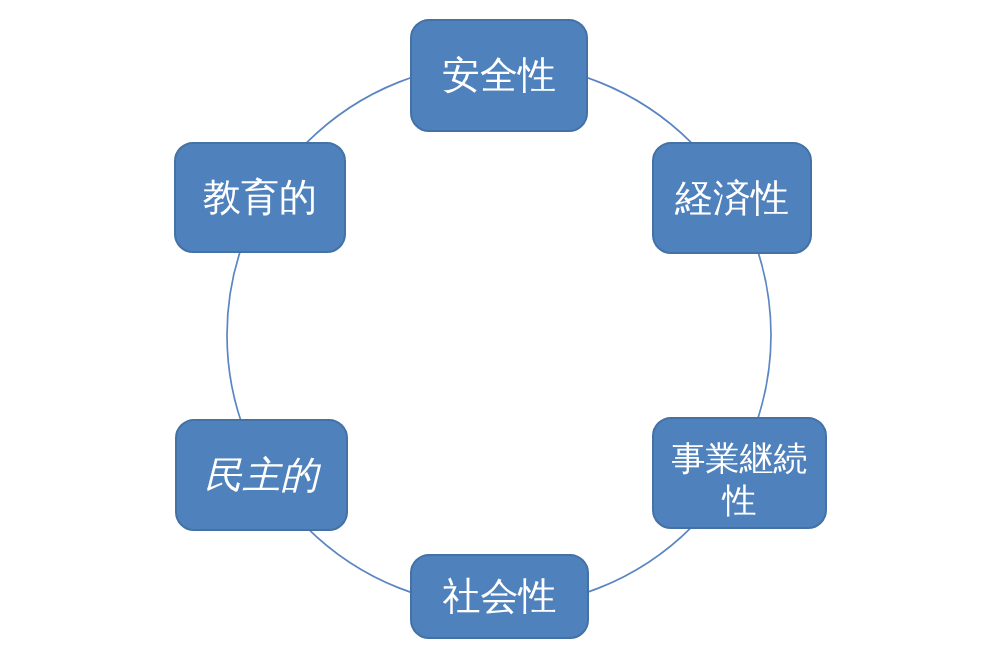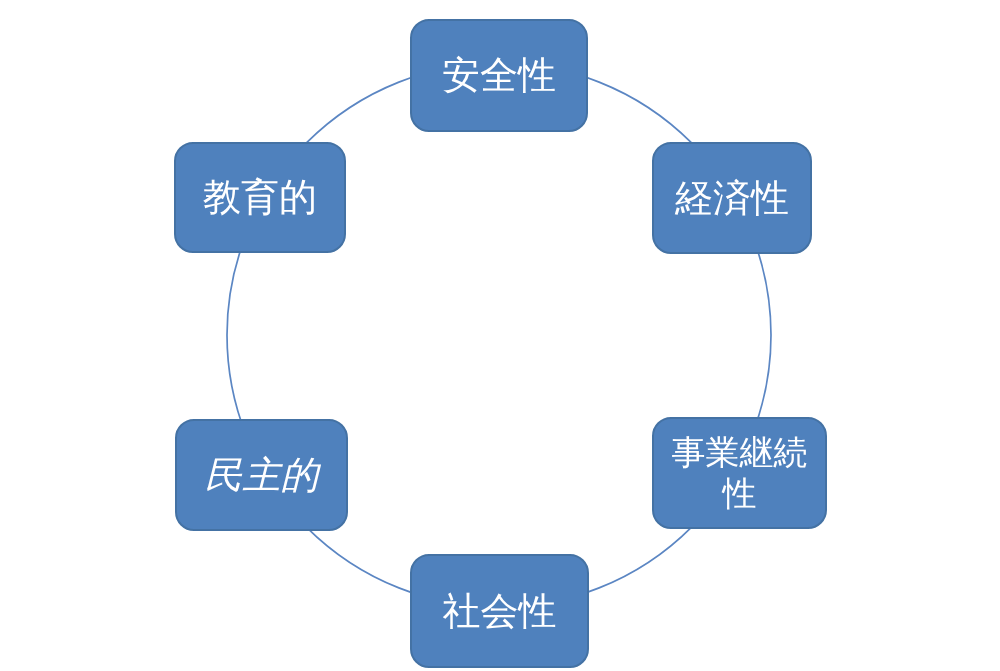--- a/index.html
+++ b/index.html
@@ -56,25 +56,25 @@
   </svg>
 
   <div class="node" style="left: 410px; top: 3px; width: 178px; height: 113px; font-size: 38px; margin-top: 16px;">
     <span class="label">安全性</span>
   </div>
 
   <div class="node" style="left: 652px; top: 142px; width: 160px; height: 112px; font-size: 38px;">
     <span class="label">経済性</span>
   </div>
 
-  <div class="node" style="left: 652px; top: 417px; width: 175px; height: 112px; font-size: 34px;">
+  <div class="node" style="left: 652px; top: 417px; width: 175px; height: 112px; font-size: 34px; align-items: flex-end;">
     <span class="label">事業継続性</span>
   </div>
 
-  <div class="node" style="left: 410px; top: 554px; width: 179px; height: 114px; font-size: 38px;">
+  <div class="node" style="left: 410px; top: 554px; width: 179px; height: 85px; font-size: 38px;">
     <span class="label">社会性</span>
   </div>
 
   <div class="node" style="left: 175px; top: 419px; width: 173px; height: 112px; font-size: 38px; font-style: italic;">
     <span class="label">民主的</span>
   </div>
 
   <div class="node" style="left: 174px; top: 142px; width: 172px; height: 111px; font-size: 38px; text-align: center;">
     <span class="label">教育的</span>
   </div>

